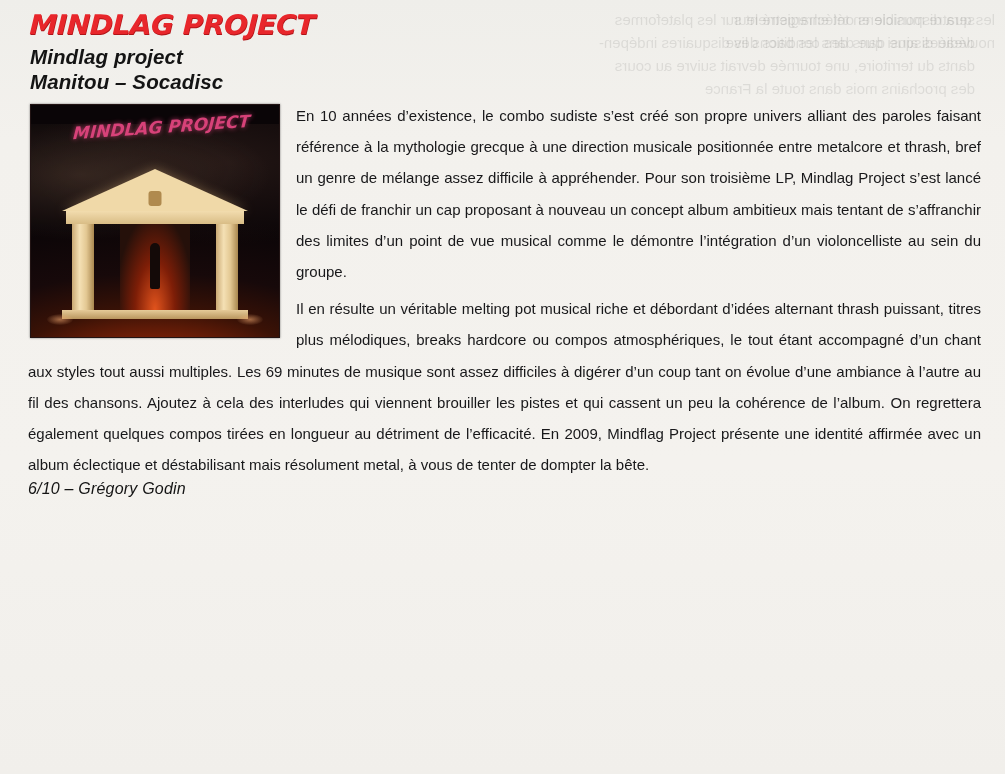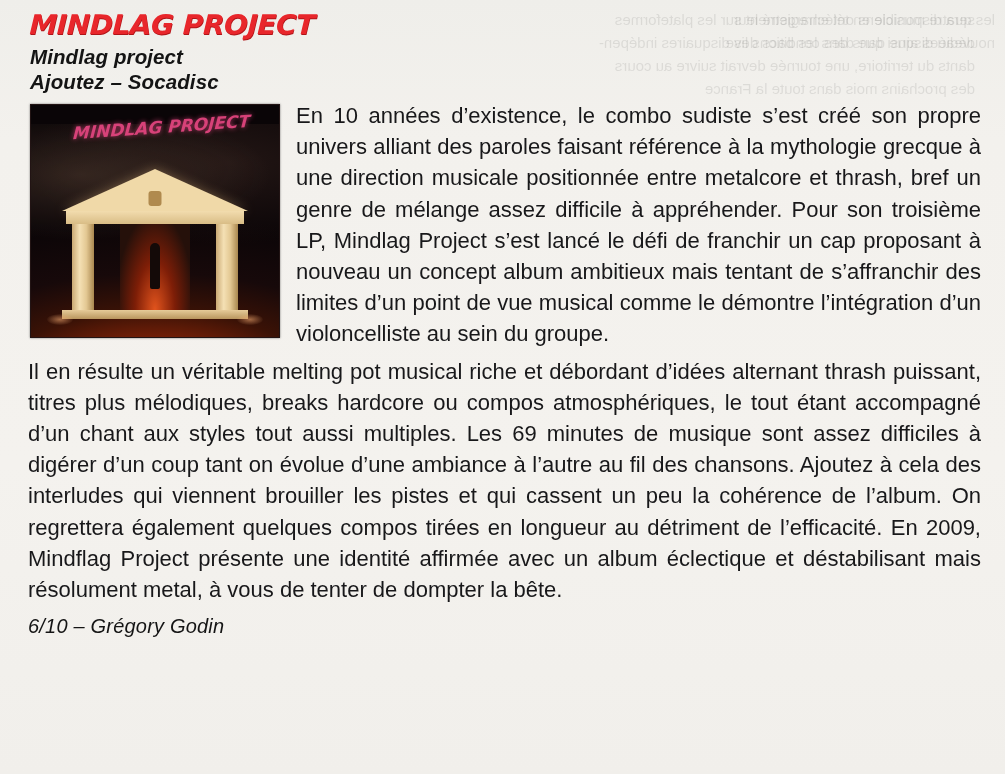--- a/index.html
+++ b/index.html
@@ -204,56 +204,56 @@
     width: 26px;
     height: 11px;
     border-radius: 50%;
     background: radial-gradient(ellipse at 50% 50%, rgba(255,180,120,0.55) 0%, rgba(120,50,20,0) 75%);
   }
   .cover .eye.l { left: 16px; }
   .cover .eye.r { right: 16px; }
 
   .body-text {
     font-family: "Liberation Sans", sans-serif;
-    font-size: 22px;
+    font-size: 15px;
     line-height: 31.2px;
     color: #18181a;
     text-align: justify;
     text-justify: inter-word;
     margin: 6px 0 0 0;
     hyphens: manual;
   }
   .rating {
     clear: both;
     font-family: "Liberation Sans", sans-serif;
     font-style: italic;
-    font-size: 20px;
+    font-size: 16px;
     color: #141414;
-    margin-top: 10px;
+    margin-top: 0;
     letter-spacing: 0.2px;
   }
 </style>
 </head>
 <body>
 
 <div class="page">
 
   <div class="bleed">sera disponible en téléchargement sur les plateformes
 dédiées ainsi que dans les bacs des disquaires indépen-
 dants du territoire, une tournée devrait suivre au cours
 des prochains mois dans toute la France</div>
   <div class="bleed col2">les quatre musiciens ont enregistré leur
 nouveau disque dans des conditions live</div>
 
   <div class="content">
 
     <h1 class="band-title">MINDLAG PROJECT</h1>
 
     <div class="sub-line">Mindlag project</div>
-    <div class="sub-line">Ajoutez – Socadisc</div>
+    <div class="sub-line">Manitou – Socadisc</div>
 
     <div class="cover-wrap">
       <div class="cover">
         <div class="sky"></div>
         <div class="smoke"></div>
         <div class="graffiti">MINDLAG PROJECT</div>
         <div class="temple">
           <div class="pediment"></div>
           <div class="medal"></div>
           <div class="architrave"></div>

